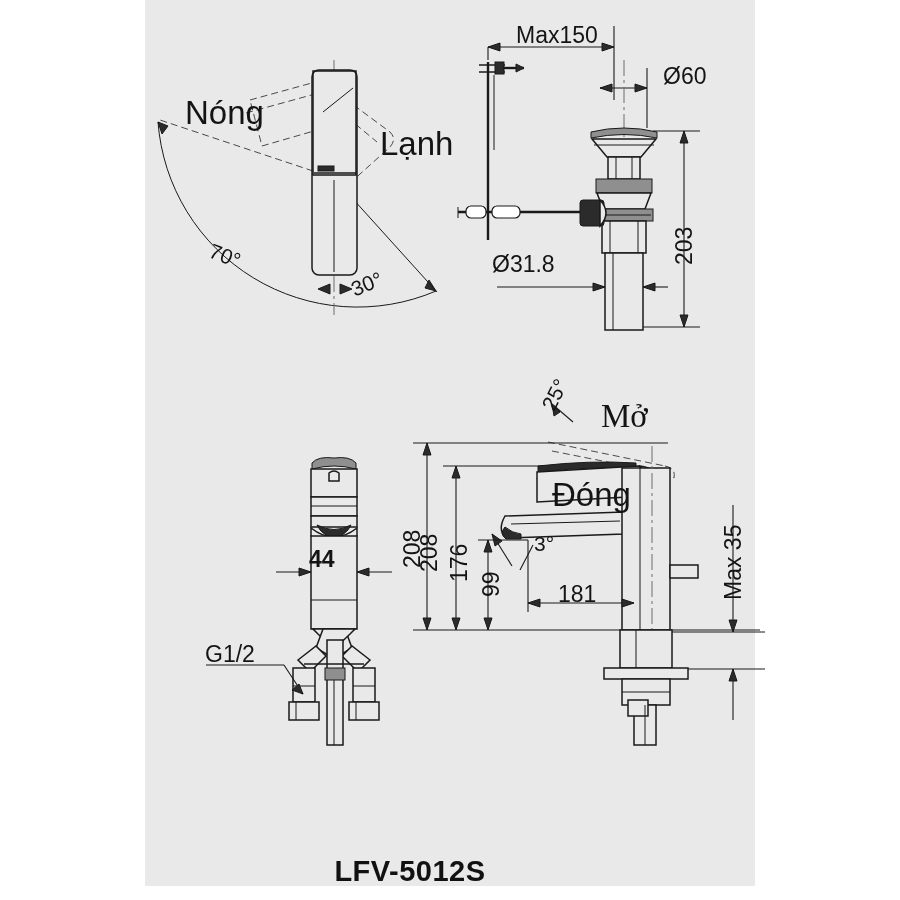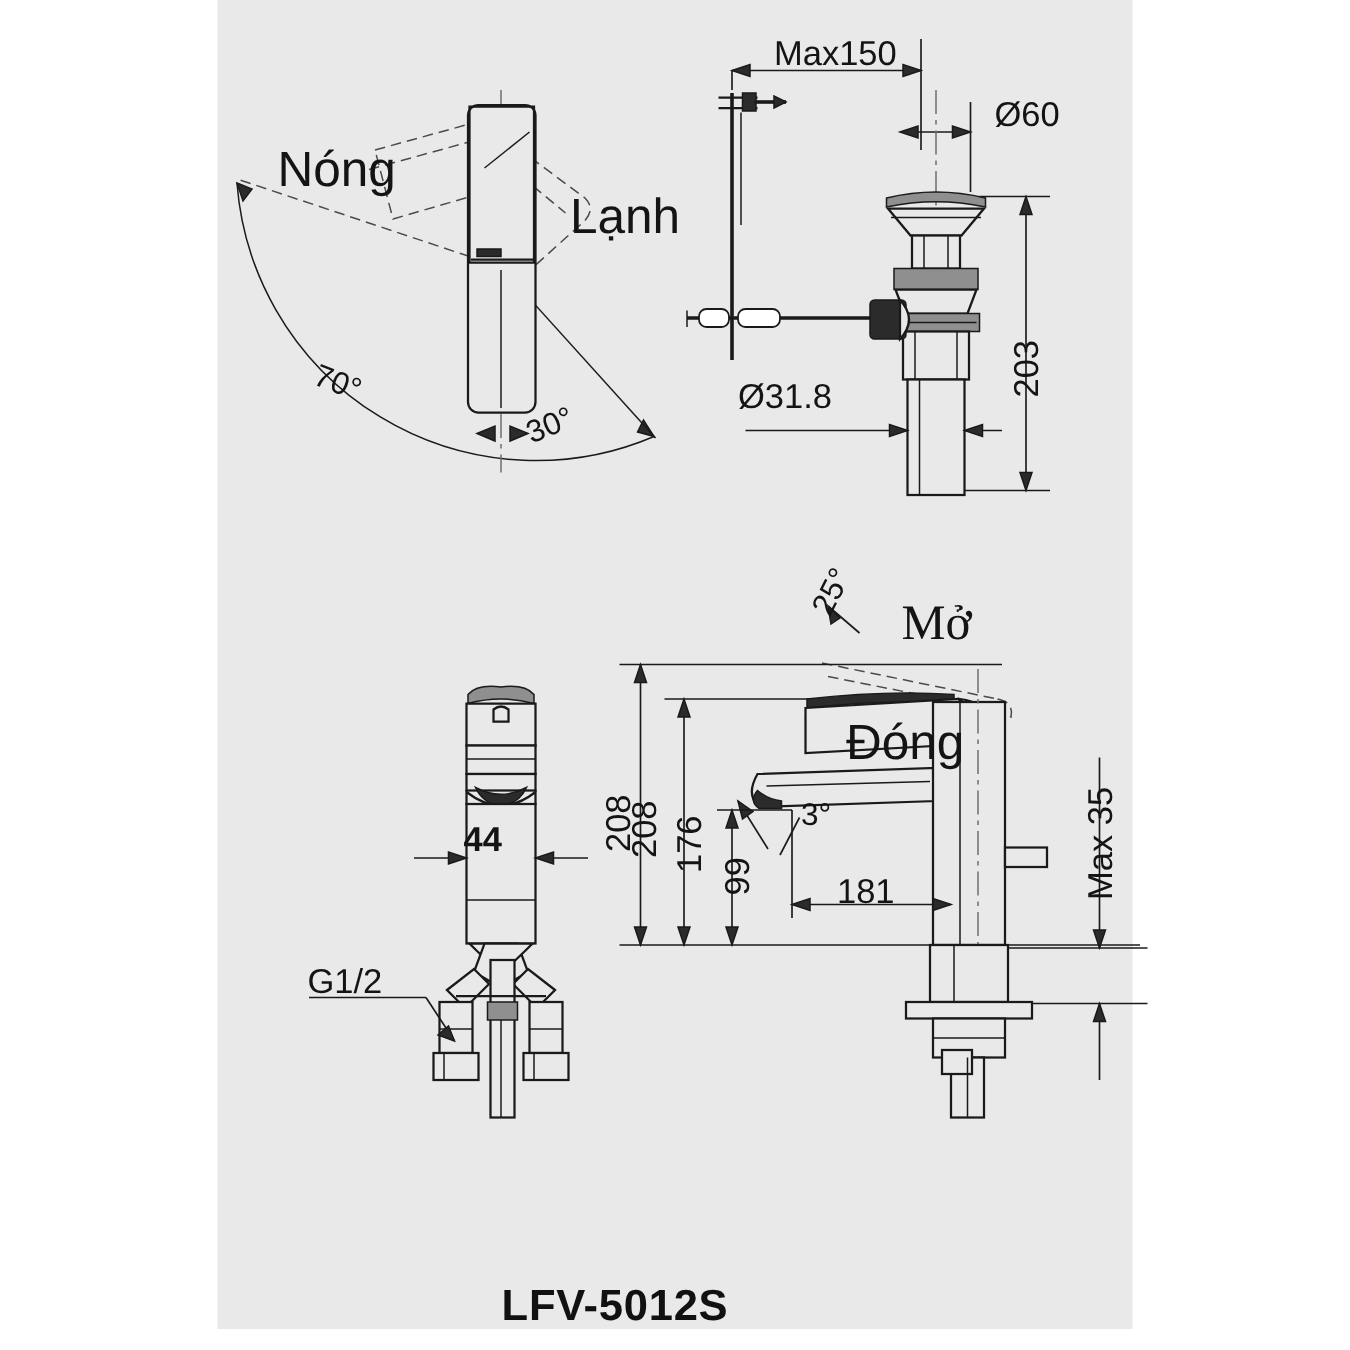--- a/index.html
+++ b/index.html
@@ -340,21 +340,21 @@
   <div class="lbl lbl-dim" style="left:663px; top:65px;">Ø60</div>
   <div class="lbl lbl-dim" style="left:492px; top:253px;text-align:center;">Ø31.8</div>
   <div class="lbl lbl-dim rot90" style="left:673px; top:265px;">203</div>
 
   <div class="lbl lbl-dim" style="left:309px; top:548px;font-weight:bold;">44</div>
   <div class="lbl lbl-dim rot90" style="left:401px; top:568px;">208</div>
   <div class="lbl lbl-dim" style="left:205px; top:643px;">G1/2</div>
 
   <div class="lbl lbl-deg rot-tilt4" style="left:538px; top:404px;">25°</div>
   <div class="lbl lbl-txt" style="left:601px; top:400px;font-family:Liberation Serif, serif;">Mở</div>
-  <div class="lbl lbl-txt" style="left:552px; top:478px;margin-left:12px;">Đóng</div>
+  <div class="lbl lbl-txt" style="left:552px; top:478px;">Đóng</div>
   <div class="lbl lbl-deg" style="left:534px; top:533px;">3°</div>
   <div class="lbl lbl-dim rot90" style="left:418px; top:572px;">208</div>
   <div class="lbl lbl-dim rot90" style="left:448px; top:582px;">176</div>
   <div class="lbl lbl-dim rot90" style="left:480px; top:597px;">99</div>
   <div class="lbl lbl-dim" style="left:558px; top:583px;">181</div>
   <div class="lbl lbl-dim rot90" style="left:722px; top:600px;">Max 35</div>
 
   <div id="model-label">LFV-5012S</div>
 
 </div>

